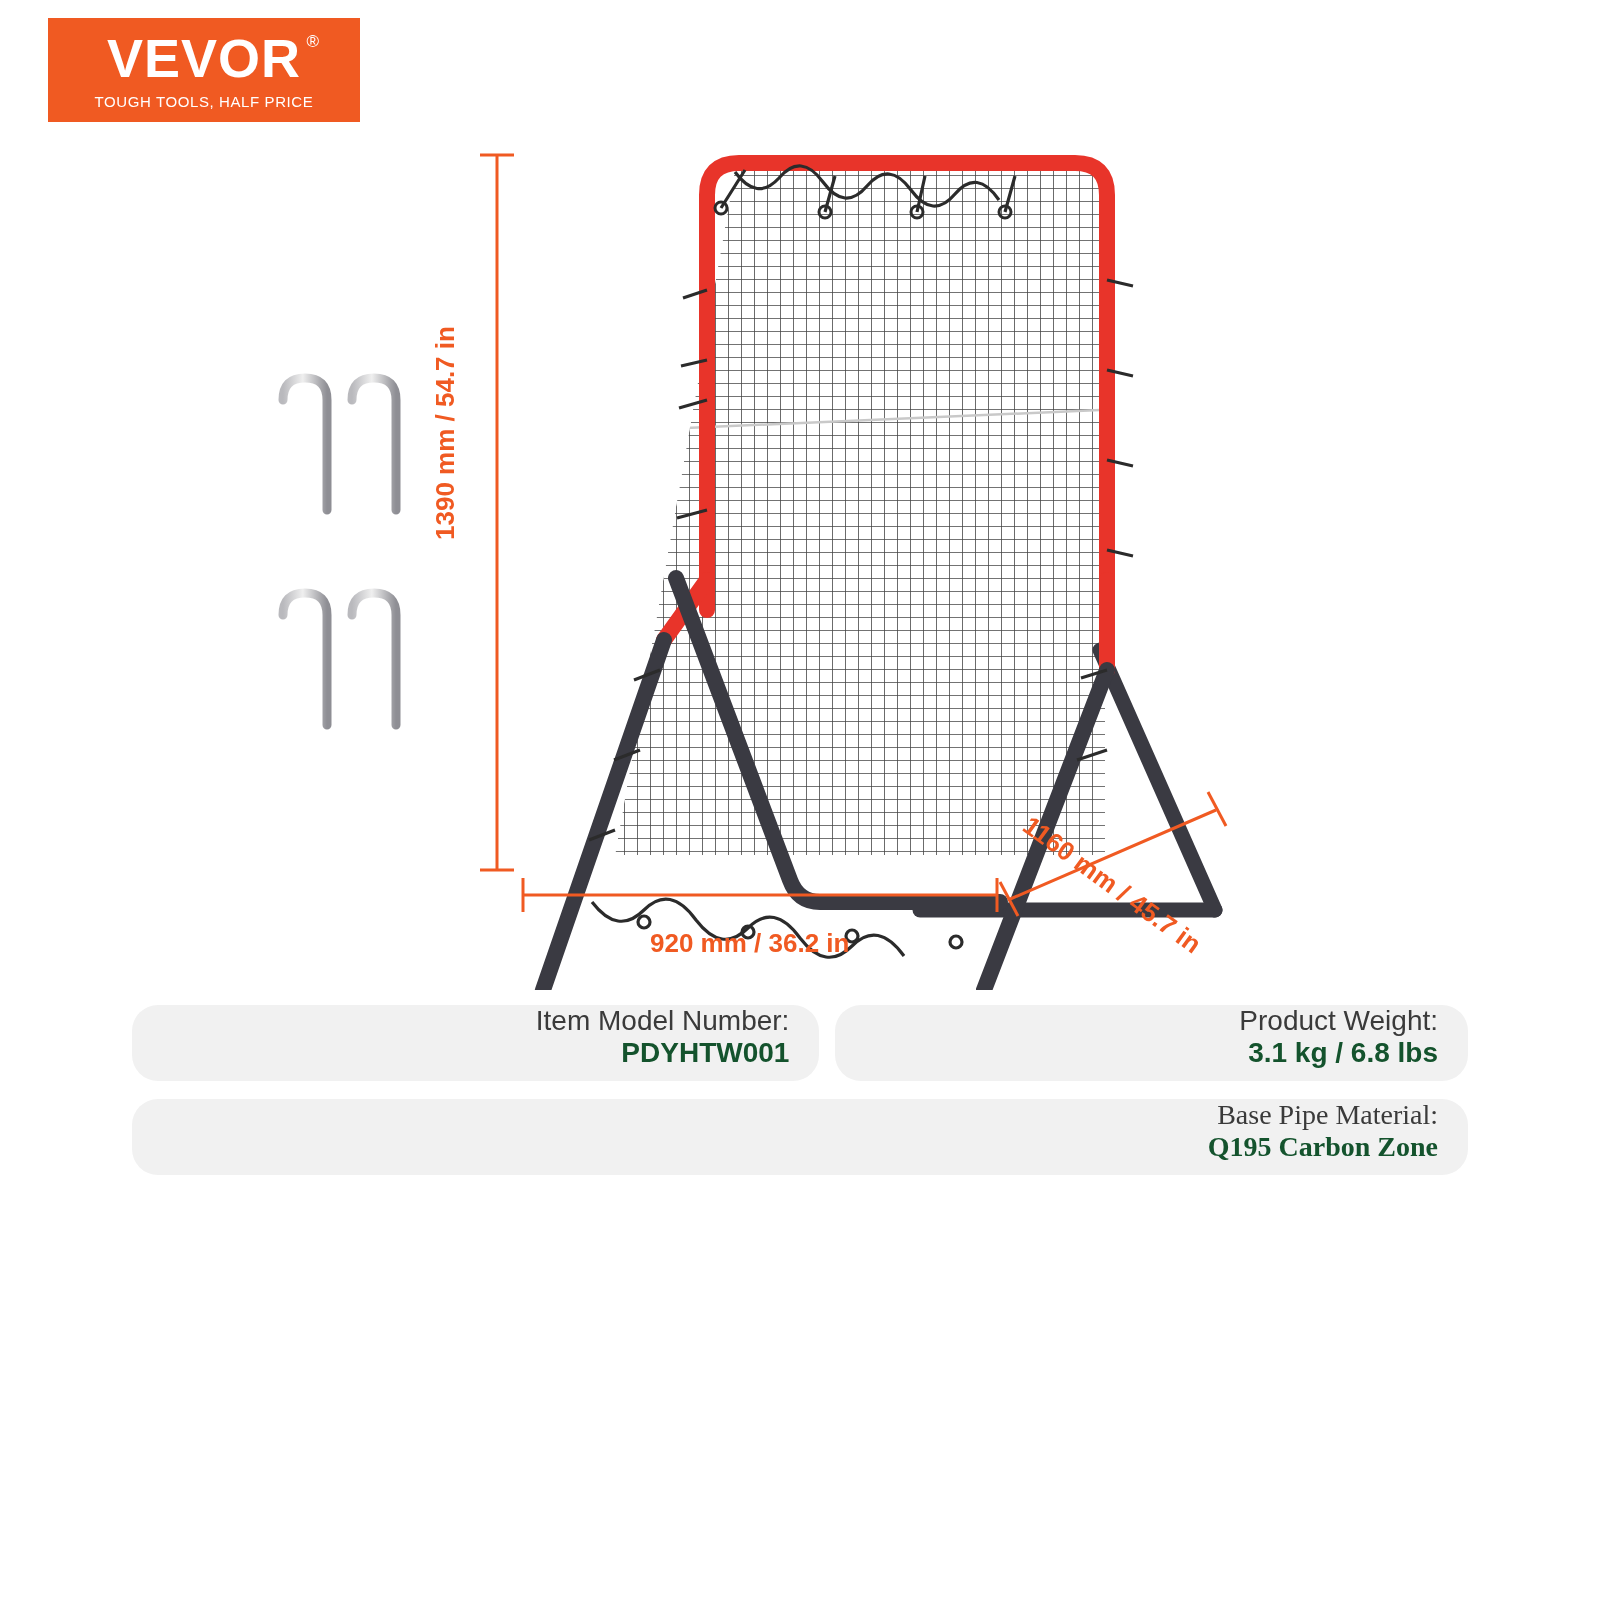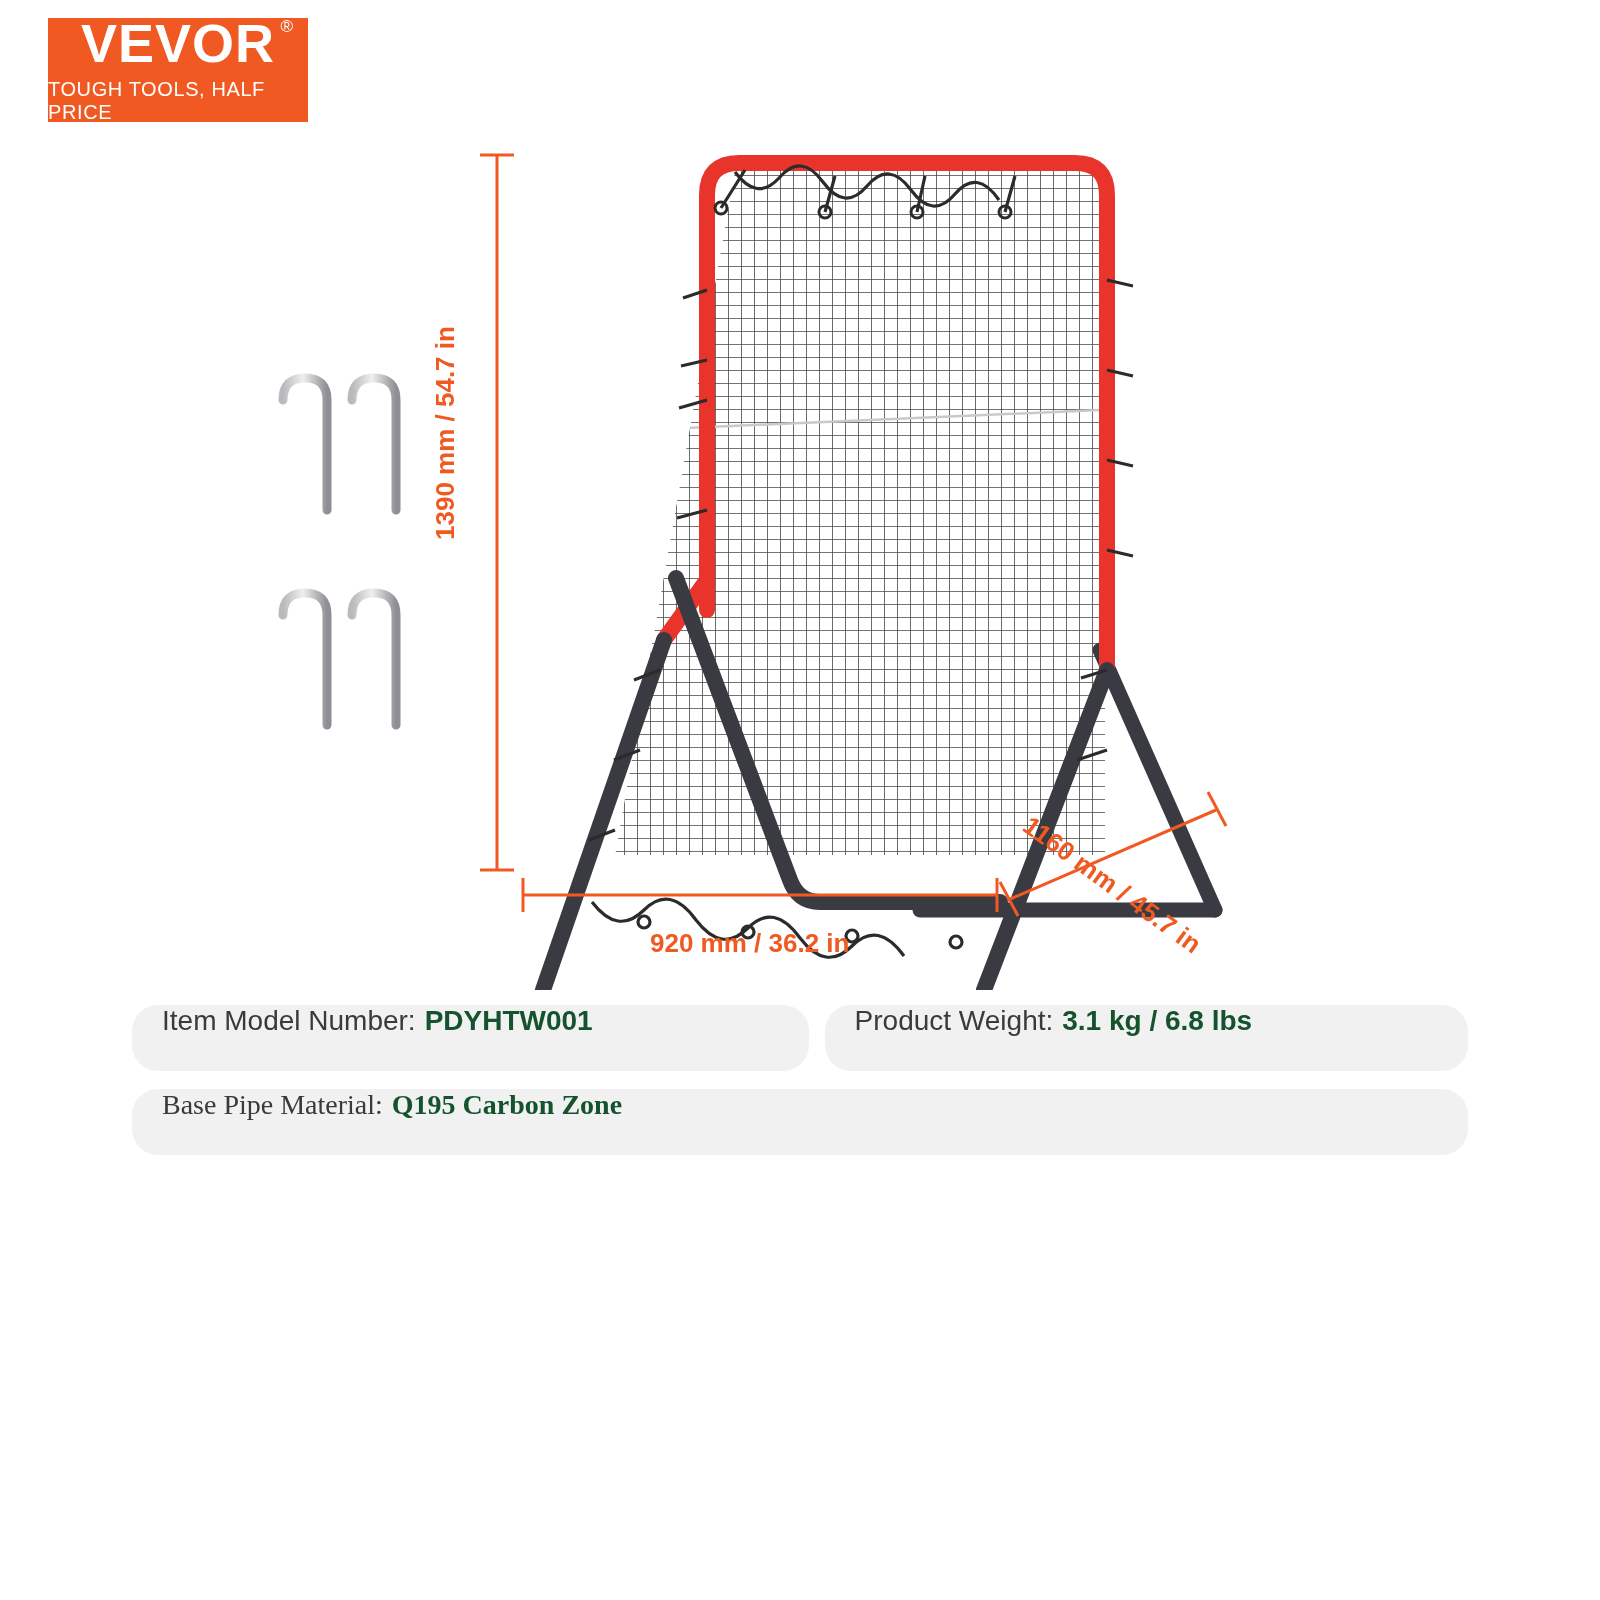--- a/index.html
+++ b/index.html
@@ -13,21 +13,21 @@
     position: relative;
     font-family: "Liberation Sans", sans-serif;
     overflow: hidden;
   }
 
   
   .logo-box {
     position: absolute;
     left: 48px;
     top: 18px;
-    width: 260px;
+    width: 312px;
     height: 104px;
     background: #f05a22;
     display: flex;
     flex-direction: column;
     align-items: center;
     justify-content: center;
   }
   .logo-main {
     color: #ffffff;
     font-size: 54px;
@@ -38,21 +38,21 @@
   }
   .logo-reg {
     font-size: 17px;
     position: absolute;
     top: 2px;
     right: -19px;
     font-weight: normal;
   }
   .logo-sub {
     color: #ffffff;
-    font-size: 20px;
+    font-size: 15px;
     letter-spacing: 0.6px;
     margin-top: 8px;
   }
 
   
   .illustration {
     position: absolute;
     left: 0;
     top: 110px;
     width: 1600px;
@@ -94,25 +94,26 @@
     width: 1600px;
   }
   .spec-row {
     display: flex;
     gap: 16px;
     margin: 0 132px 18px 132px;
   }
   .spec-pill {
     background: #f1f1f1;
     border-radius: 26px;
-    height: 66px;
+    height: 76px;
     display: flex;
-    align-items: flex-start;
+    align-items: flex-end;
     padding: 0 30px;
     box-sizing: border-box;
+    flex-direction: column;
   }
   .spec-pill.wide { flex: 1 1 auto; }
   .spec-pill.full { width: 100%; font-family: Liberation Serif, serif; }
   .spec-label {
     color: #3a3a3a;
     font-size: 28px;
     white-space: nowrap;
   }
   .spec-value {
     color: #14532d;

